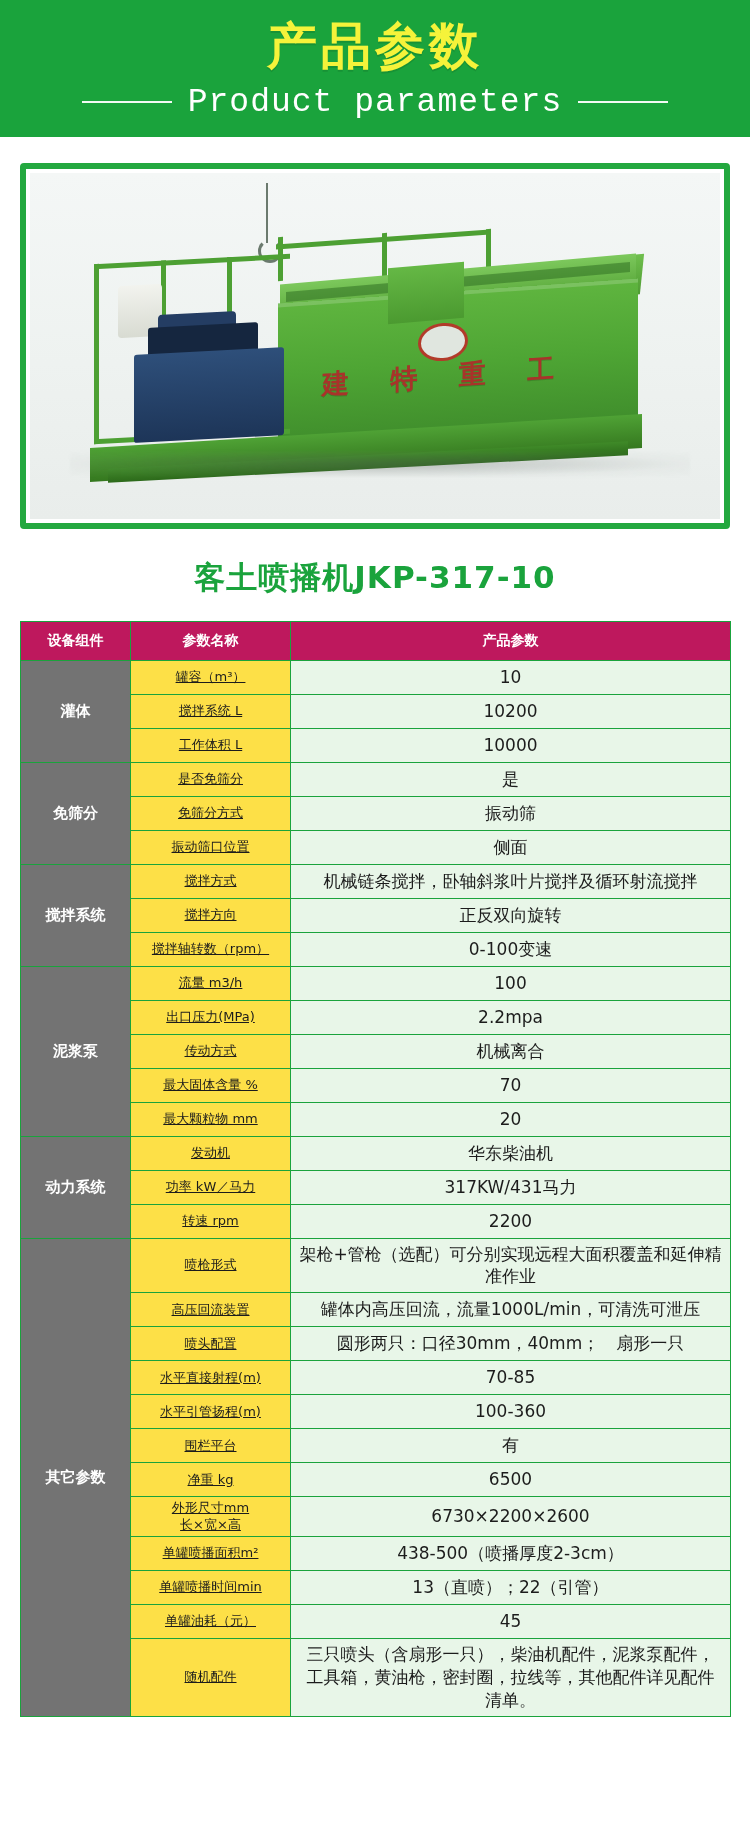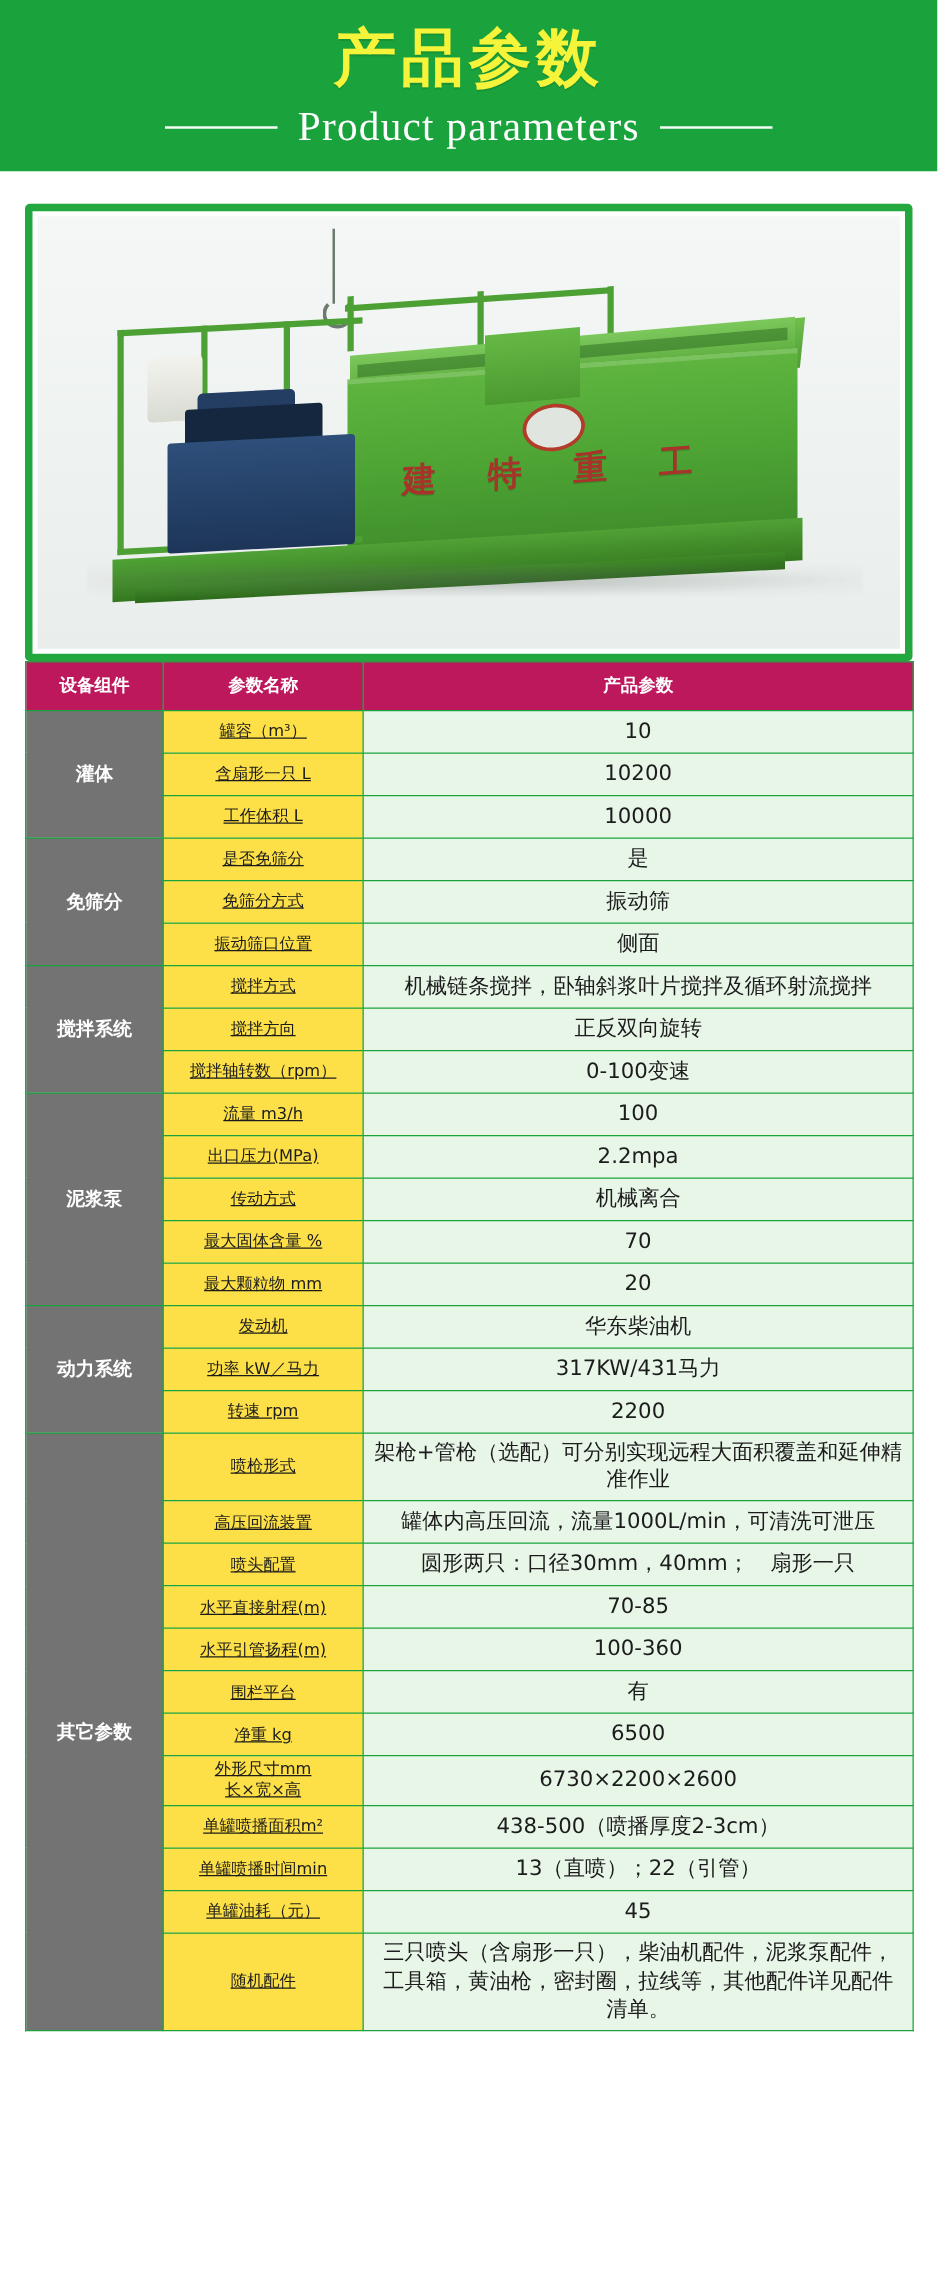--- a/index.html
+++ b/index.html
@@ -39,21 +39,21 @@
     justify-content: center;
     margin-top: 8px;
   }
   .header-rule .line {
     height: 2px;
     background: #ffffff;
     width: 90px;
     opacity: .95;
   }
   .header-en {
-    font-family: Liberation Serif, serif;
+    font-family: Liberation Mono, monospace;
     font-size: 33px;
     color: #ffffff;
     letter-spacing: 1px;
     padding: 0 16px;
     white-space: nowrap;
   }
 
   
   .photo-wrap {
     margin: 26px 20px 0 20px;
@@ -363,20 +363,21 @@
       <div class="tank-white"></div>
       <div class="engine-cyl"></div>
       <div class="engine-top"></div>
       <div class="engine-block"></div>
       <div class="base-frame"></div>
       <div class="skid"></div>
       <div class="ground"></div>
     </div>
   </div>
 
+  <div class="product-title">客土喷播机JKP-317-10</div>
 
   <table class="specs">
     <colgroup>
       <col class="c1">
         <col class="c2">
         <col class="c3">
     </colgroup>
     <thead>
       <tr>
         <th>设备组件</th>
@@ -384,21 +385,21 @@
         <th>产品参数</th>
       </tr>
     </thead>
     <tbody>
         <tr>
           <td class="group" rowspan="3">灌体</td>
           <td class="param">罐容（m³）</td>
           <td class="value">10</td>
         </tr>
         <tr>
-          <td class="param">含扇形一只 L</td>
+          <td class="param">搅拌系统 L</td>
           <td class="value">10200</td>
         </tr>
         <tr>
           <td class="param">工作体积 L</td>
           <td class="value">10000</td>
         </tr>
         <tr>
           <td class="group" rowspan="3">免筛分</td>
           <td class="param">是否免筛分</td>
           <td class="value">是</td>

